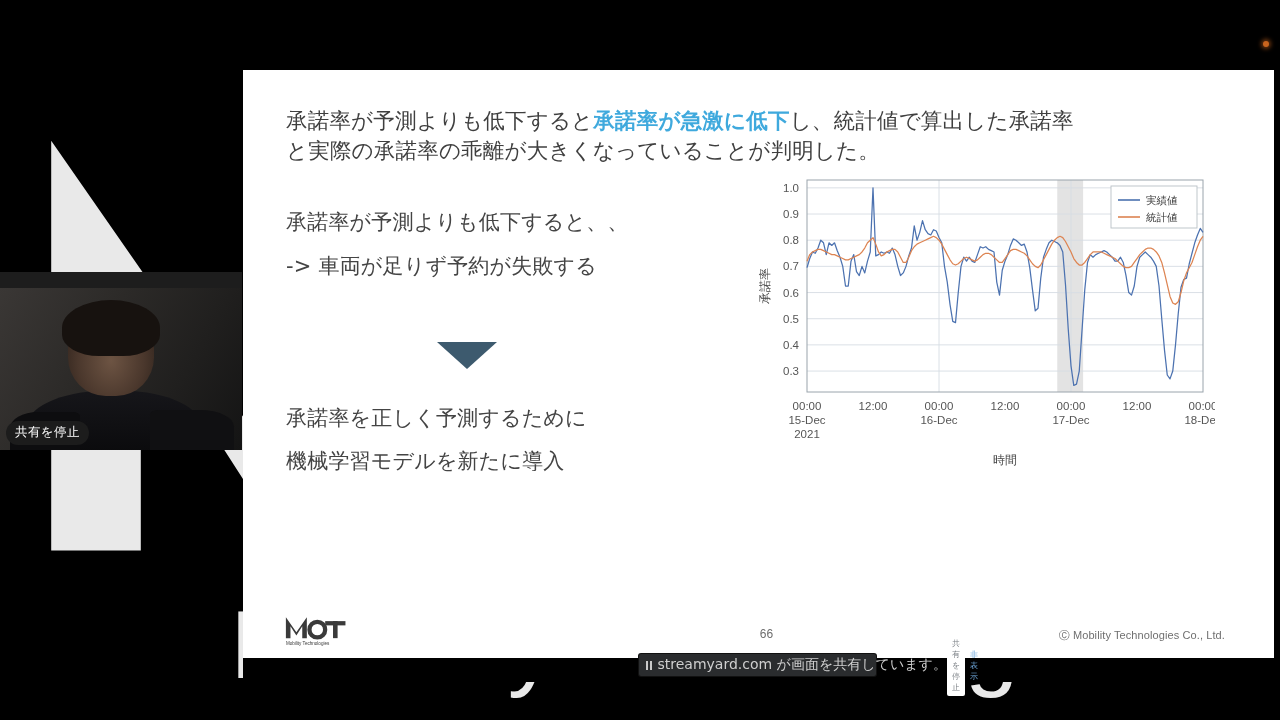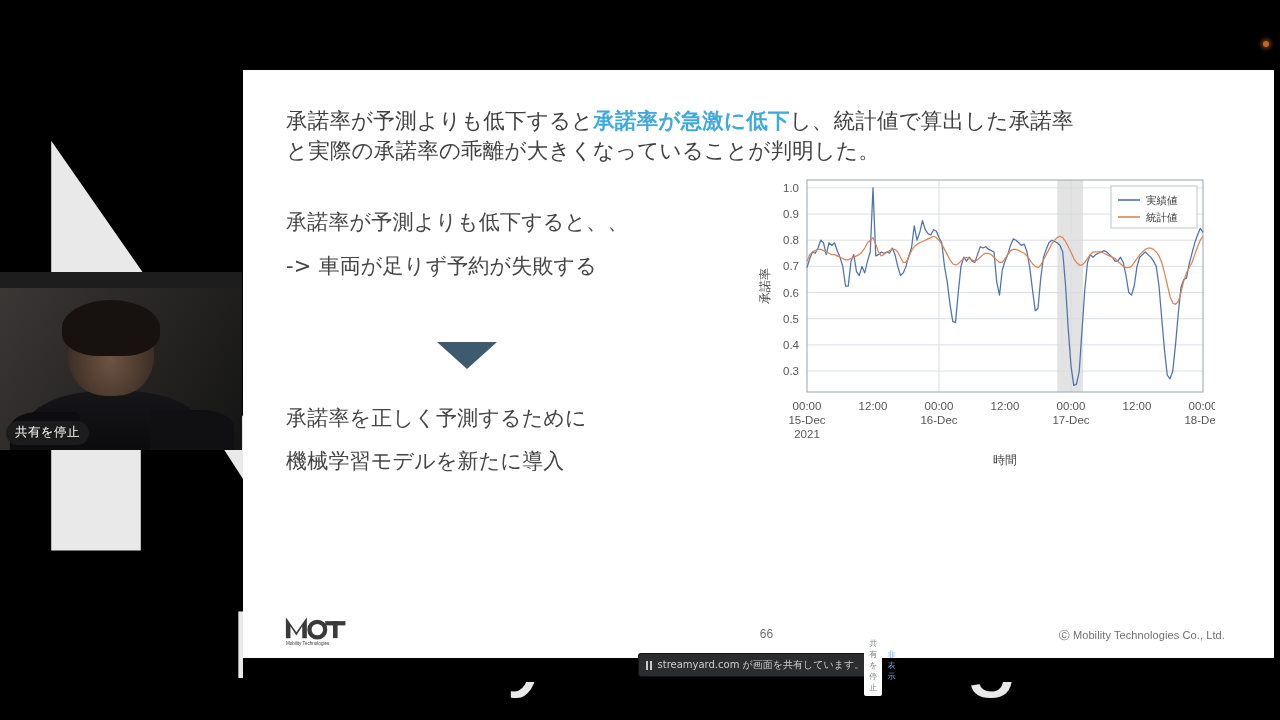--- a/index.html
+++ b/index.html
@@ -103,21 +103,21 @@
   .black-bottom { position:absolute; left:0; bottom:0; width:100%; height:24px; background:#000; }
 
   
   .share-bar {
     position:absolute; left:639px; top:654px; width:237px; height:22px;
     background:#2a2c2e; border-radius:2px; display:flex; align-items:center;
     box-shadow:0 0 0 1px #111;
   }
   .share-bar .pausebars { display:flex; gap:1.5px; margin-left:7px; }
   .share-bar .pausebars i { display:block; width:2px; height:9px; background:#c9c9c9; }
-  .share-bar .msg { color:#cfcfcf; font-size:10px; margin-left:6px; white-space:nowrap;
+  .share-bar .msg { color:#cfcfcf; font-size:14px; margin-left:6px; white-space:nowrap;
     font-family:"DejaVu Sans","Liberation Sans",sans-serif; }
   .share-bar .btn-stop {
     margin-left:auto; color:#7d8287; font-size:8px; background:#ffffff;
     padding:3px 5px; border-radius:2px;
     font-family:"DejaVu Sans","Liberation Sans",sans-serif;
   }
   .share-bar .btn-hide {
     color:#6fa8dc; font-size:8px; padding:3px 7px 3px 5px;
     font-family:"DejaVu Sans","Liberation Sans",sans-serif;
   }

